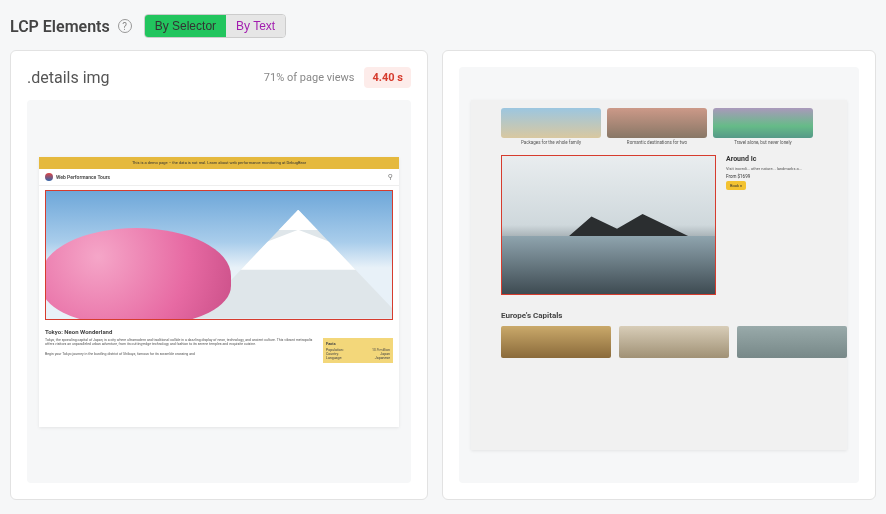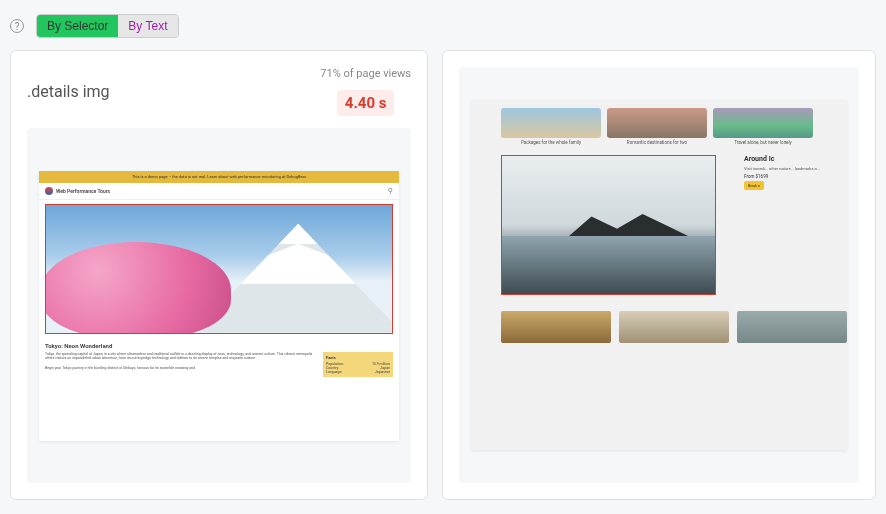--- a/index.html
+++ b/index.html
@@ -76,28 +76,27 @@
   }
   .selector {
     font-size: 16px;
     color: #555;
     font-weight: 400;
   }
   .stats {
     display: flex;
     align-items: center;
     gap: 10px;
-    flex-direction: column;
   }
   .pv {
     font-size: 11px;
     color: #888;
   }
   .timing {
-    font-size: 15px;
+    font-size: 11px;
     font-weight: 700;
     color: #d63c2e;
     background: #fdecea;
     padding: 4px 8px;
     border-radius: 4px;
   }
   .preview-wrap {
     flex: 1;
     background: #f6f7f8;
     padding: 12px;
@@ -165,37 +164,38 @@
   .m2-thumb-img{height:30px;border-radius:3px;background:#aaa;}
   .t-beach{background:linear-gradient(#9cc6e0,#d9c8a0);}
   .t-couple{background:linear-gradient(#c98,#876);}
   .t-hiker{background:linear-gradient(#a9b,#6b8 60%,#598);}
   .m2-thumb-cap{font-size:4.5px;text-align:center;color:#555;margin-top:2px;}
   .m2-main{display:flex;gap:10px;align-items:flex-start;}
   .m2-hero{width:215px;height:140px;border:1px solid #d63c2e;position:relative;overflow:hidden;}
   .m2-sky{position:absolute;inset:0;background:linear-gradient(#e9edef,#cfd8dc 50%,#455258 80%,#1d2528);}
   .m2-mtn{position:absolute;left:30%;right:10%;top:42%;height:18%;background:#2b2e30;clip-path:polygon(0 100%,20% 10%,40% 60%,60% 0,80% 50%,100% 100%);}
   .m2-water{position:absolute;left:0;right:0;bottom:0;height:42%;background:linear-gradient(#8fa4ae,#3e4b52);}
-  .m2-side{flex:1;font-size:5px;color:#333;padding-right:2px;margin-left:18px;}
+  .m2-side{flex:1;font-size:5px;color:#333;padding-right:2px;}
   .m2-side h4{margin:0 0 3px;font-size:7px;font-weight:700;}
   .m2-side p{margin:0 0 3px;font-size:4px;line-height:1.3;color:#555;}
   .m2-price{font-size:4.5px;margin:2px 0;}
   .m2-btn{display:inline-block;background:#f3c231;color:#333;font-size:4px;padding:2px 4px;border-radius:2px;}
   .m2-sec{margin-top:16px;}
   .m2-sec h3{font-size:8px;font-weight:700;margin:0 0 6px;}
   .m2-cap-row{display:flex;gap:8px;}
   .m2-cap{width:110px;height:32px;border-radius:2px;}
   .c1{background:linear-gradient(#caa96a,#8a6a3a);}
   .c2{background:linear-gradient(#d8cdb8,#a09175);}
   .c3{background:linear-gradient(#9aa,#788);}
 </style>
 </head>
 <body>
 
 <div class="header">
+  <h2>LCP Elements</h2>
   <span class="help-icon">?</span>
   <div class="toggle">
     <button class="active">By Selector</button>
     <button>By Text</button>
   </div>
 </div>
 
 <div class="cards">
 
   <div class="card">
@@ -273,20 +273,21 @@
             <div class="m2-water"></div>
           </div>
           <div class="m2-side">
             <h4>Around Ic</h4>
             <p>Visit incredi... other nature... landmarks a...</p>
             <div class="m2-price">From $1699</div>
             <span class="m2-btn">Book n</span>
           </div>
         </div>
         <div class="m2-sec">
+          <h3>Europe's Capitals</h3>
           <div class="m2-cap-row">
             <div class="m2-cap c1"></div>
             <div class="m2-cap c2"></div>
             <div class="m2-cap c3"></div>
           </div>
         </div>
       </div>
     </div>
   </div>
 

